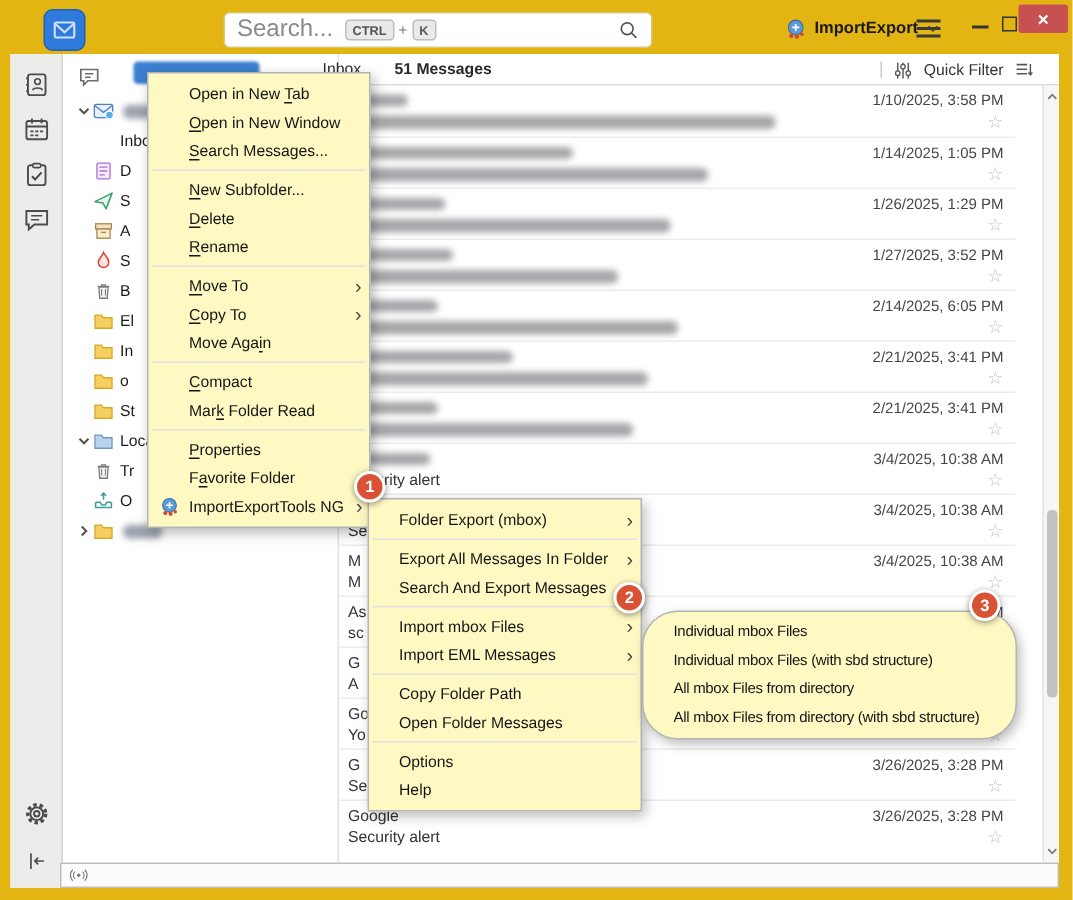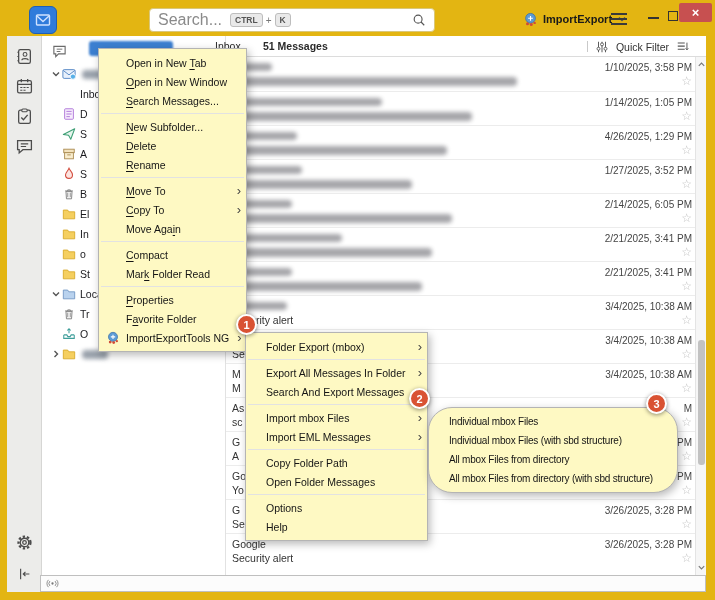--- a/index.html
+++ b/index.html
@@ -44,21 +44,21 @@
 
   
   .threadpane { position:absolute; left:218px; top:0; width:481px; height:100%; background:#fff; border-left:1px solid #e2e2e2; }
   .thead { position:relative; height:21px; border-bottom:1px solid #dcdcdc; }
   .thead .tab { position:absolute; left:-11px; top:4px; font-size:10.5px; color:#2a2a2a; z-index:2; }
   .thead .cnt { position:absolute; left:37px; top:4px; font-size:10.5px; font-weight:700; color:#2a2a2a; }
   .thead .right { position:absolute; right:16px; top:0; height:21px; display:flex; align-items:center; gap:7px; }
   .thead .vsep { width:1px; height:11px; background:#c9c9c9; }
   .thead .qficon, .thead .dopt { width:14px; height:14px; }
   .thead .qftxt { font-size:10.5px; color:#333; }
-  .mlist { position:absolute; left:0; top:21px; right:6px; }
+  .mlist { position:absolute; left:0; top:21px; right:29px; }
   .card { position:relative; height:34px; padding:3px 8px 0 6px; }
   .card + .card { border-top:1px solid #ececec; }
   .l1, .l2 { display:flex; align-items:center; height:14px; }
   .msender, .msubject { font-size:10.5px; color:#333; white-space:nowrap; }
   .mdate { margin-left:auto; font-size:10px; color:#454545; white-space:nowrap; }
   .mblur { height:8px; border-radius:4px; background:#a6a6aa; filter:blur(2px); }
   .bb { height:9px; }
   .star { margin-left:auto; font-size:12px; color:#c4c4c4; line-height:1; }
   .vscroll { position:absolute; right:0; top:21px; width:11px; bottom:17px; background:#f6f6f6; border-left:1px solid #e4e4e4; }
   .vscroll .sup { position:absolute; top:3px; left:1px; width:9px; height:9px; }
@@ -414,21 +414,21 @@
           <div class="l2">
 
             <span class="mblur bb" style="width: 240px;"></span>
             <span class="star">☆</span>
           </div>
         </div>
         <div class="card">
           <div class="l1">
 
             <span class="mblur" style="width: 65px;"></span>
-            <span class="mdate">4/26/2025, 1:29 PM</span>
+            <span class="mdate">1/26/2025, 1:29 PM</span>
           </div>
           <div class="l2">
 
             <span class="mblur bb" style="width: 215px;"></span>
             <span class="star">☆</span>
           </div>
         </div>
         <div class="card">
           <div class="l1">
 

